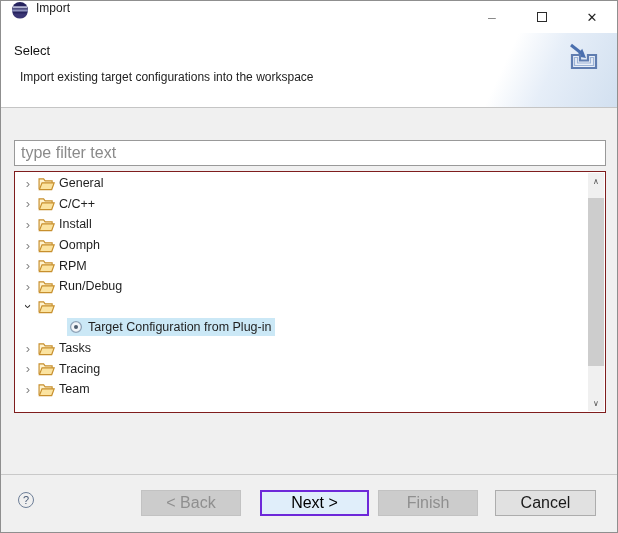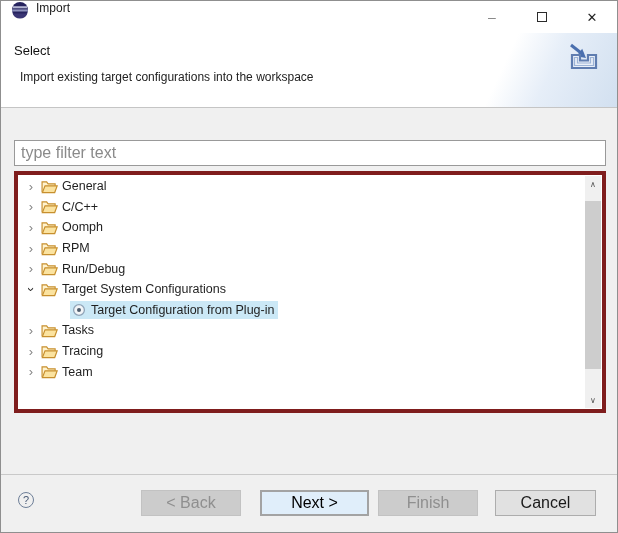--- a/index.html
+++ b/index.html
@@ -33,21 +33,21 @@
 
   
   .wizard-label { position:absolute; left:13px; top:120px; font-size:12px; color:#1c1c1c; }
   .filter-input { position:absolute; left:13px; top:139px; width:592px; height:26px;
     border:1px solid #999; background:#fff; font-size:16px; padding:0 6px;
     font-family:"Liberation Sans","DejaVu Sans",sans-serif; color:#222; }
   .filter-input::placeholder { color:#8a8a8a; opacity:1; }
 
   
   .tree { position:absolute; left:13px; top:170px; width:592px; height:242px;
-    background:#fff; border:4px solid #7f1d1d; overflow:hidden; }
+    background:#fff; border:1px solid #7f1d1d; overflow:hidden; }
   .tree-rows { position:absolute; left:0; top:1px; right:17px; bottom:0; overflow:hidden; }
   .row { height:20.6px; display:flex; align-items:center; font-size:12.5px; color:#1f1f1f;
     padding-left:6px; white-space:nowrap; cursor:default; }
   .chev { width:14px; text-align:center; font-size:13px; color:#858585; flex:0 0 14px;
     line-height:1; }
   .chev.collapsed::before { content:"›"; }
   .chev.expanded { color:#2b2b2b; }
   .chev.expanded::before { content:"›"; display:inline-block; transform:rotate(90deg); }
   .ficon { width:17px; height:15px; margin:0 4px 0 3px; flex:0 0 17px; }
   .row.child { padding-left:52px; }
@@ -64,21 +64,21 @@
 
   
   .footer-sep { position:absolute; left:0; top:473px; width:100%; height:1px; background:#c9c9c9; }
   .help-btn { position:absolute; left:17px; top:491px; width:16px; height:16px; border-radius:50%;
     border:1px solid #6e7f98; color:#4a5b76; font-size:11px; line-height:14px; text-align:center; }
   .btn { position:absolute; top:489px; height:26px; font-size:16px; text-align:center;
     display:flex; align-items:center; justify-content:center; cursor:default;
     font-family:"Liberation Sans","DejaVu Sans",sans-serif; }
   .btn.disabled { background:#cccccc; border:1px solid #c2c2c2; color:#8f8f8f; }
   .btn-back { left:140px; width:100px; }
-  .btn-next { left:259px; width:109px; background:#e0eefa; border:2px solid #a3a3a3; color:#000; }
+  .btn-next { left:259px; width:109px; background:#e0eefa; border:2px solid #6d28d9; color:#000; }
   .btn-finish { left:377px; width:100px; }
   .btn-cancel { left:494px; width:101px; background:#e1e1e1; border:1px solid #adadad; color:#1a1a1a; }
 
   .hidden-defs { position:absolute; width:0; height:0; overflow:hidden; }
 </style>
 </head>
 <body>
 
 <svg class="hidden-defs" aria-hidden="true">
   <defs>
@@ -138,20 +138,27 @@
 
       <div class="row">
         <span class="chev collapsed"></span>
         <svg class="ficon" viewBox="0 0 16 14">
             <use href="#def-folder"></use>
           </svg>
         <span>C/C++</span>
       </div>
 
 
+      <div class="row">
+        <span class="chev collapsed"></span>
+        <svg class="ficon" viewBox="0 0 16 14">
+            <use href="#def-folder"></use>
+          </svg>
+        <span>Install</span>
+      </div>
 
       <div class="row">
         <span class="chev collapsed"></span>
         <svg class="ficon" viewBox="0 0 16 14">
             <use href="#def-folder"></use>
           </svg>
         <span>Oomph</span>
       </div>
 
       <div class="row">
@@ -168,21 +175,20 @@
             <use href="#def-folder"></use>
           </svg>
         <span>Run/Debug</span>
       </div>
 
       <div class="row">
         <span class="chev expanded"></span>
         <svg class="ficon" viewBox="0 0 16 14">
             <use href="#def-folder"></use>
           </svg>
-        <span>Target System Configurations</span>
       </div>
 
       <div class="row child selected">
         <span class="sel-wrap">
           <svg class="ticon" viewBox="0 0 14 14">
               <use href="#def-target"></use>
             </svg>
           <span>Target Configuration from Plug-in</span>
         </span>
       </div>

